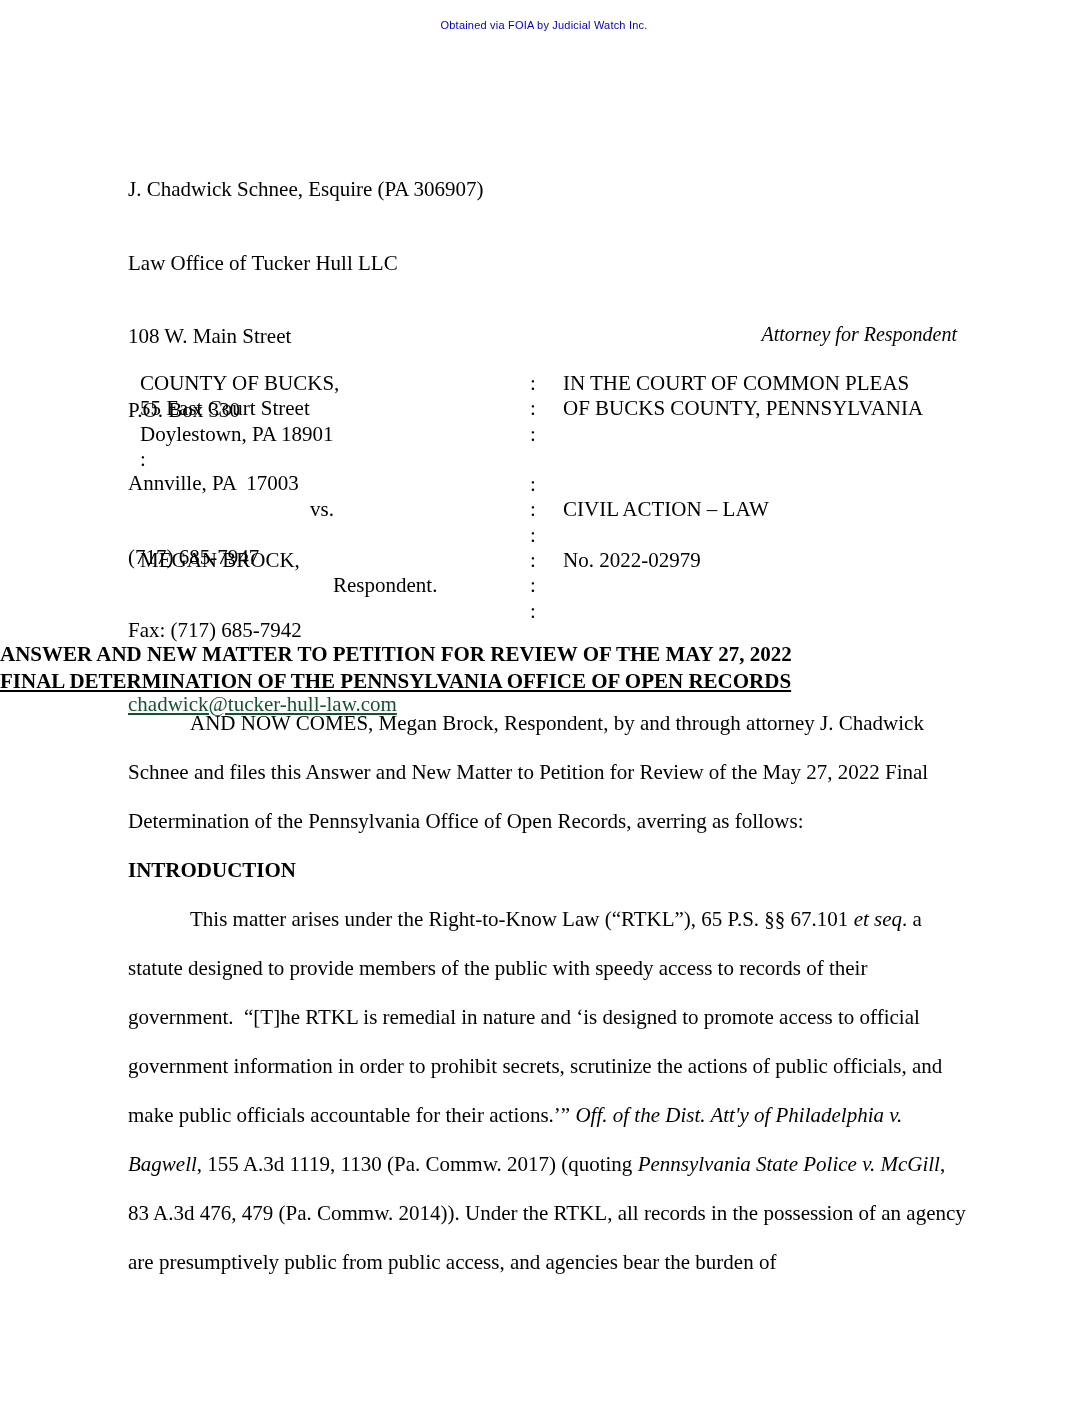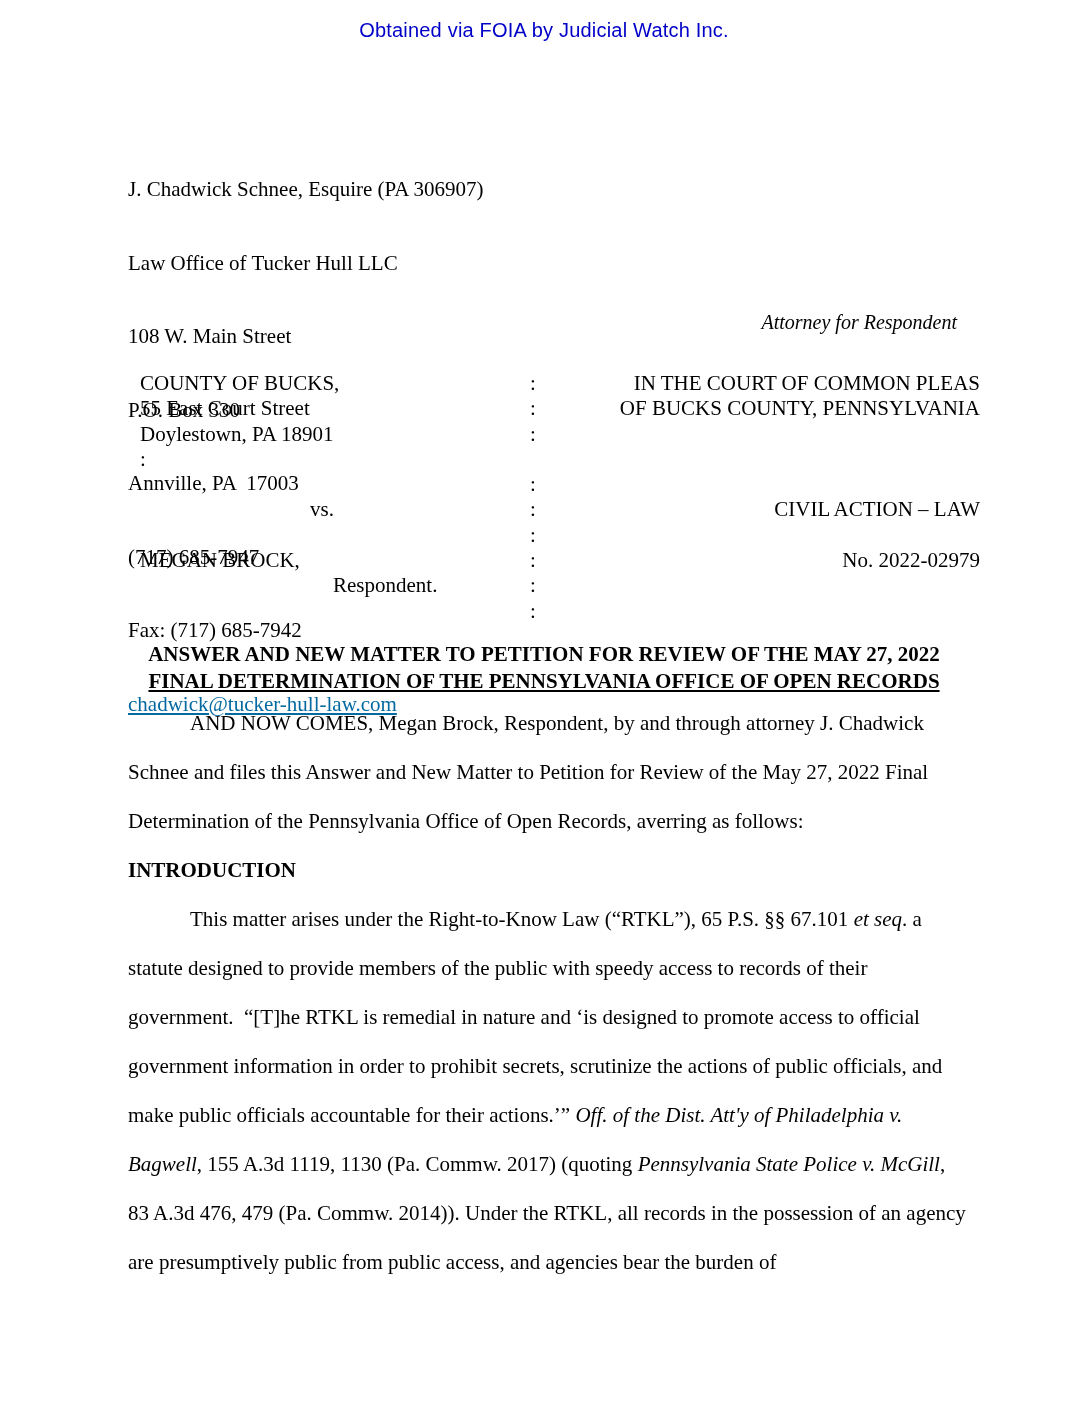--- a/index.html
+++ b/index.html
@@ -12,40 +12,40 @@
     color: #000000;
     font-family: "Liberation Serif", serif;
     overflow: hidden;
   }
   .banner {
     position: absolute;
     top: 19px; left: 0;
     width: 100%;
     text-align: center;
     font-family: "Liberation Sans", sans-serif;
-    font-size: 20px;
+    font-size: 11px;
     letter-spacing: 0.2px;
     color: #0000c8;
   }
   .attorney-block {
     position: absolute;
     top: 128px; left: 128px;
     font-size: 21px;
     line-height: 24.5px;
     white-space: pre-wrap;
   }
   .email-link {
-    color: #0369a1;
+    color: #14532d;
     text-decoration: underline;
     cursor: pointer;
     display: inline-block;
   }
   .role-note {
     position: absolute;
-    top: 311px; right: 131px;
+    top: 323px; right: 131px;
     font-style: italic;
     font-size: 20px;
     margin-left: 28px;
   }
   .caption {
     position: absolute;
     top: 371px; left: 140px;
     width: 840px;
     font-size: 21px;
   }
@@ -53,26 +53,25 @@
     display: grid;
     grid-template-columns: 390px 33px auto;
     line-height: 25.3px;
     min-height: 25.3px;
     font-family: Liberation Serif, serif;
   }
   .cap-left  { white-space: pre-wrap; }
   .cap-left.cap-ind { padding-left: 193px; }
   .cap-left.cap-vs  { padding-left: 170px; }
   .cap-sep   { text-align: left; }
-  .cap-right { white-space: pre-wrap; text-align: right; }
+  .cap-right { white-space: pre-wrap; }
   .doc-title {
     position: absolute;
     top: 641px; left: 0;
     width: 100%;
-    text-align: center;
     font-weight: bold;
     font-size: 21px;
     line-height: 26.5px;
   }
   .doc-title .u { text-decoration: underline; }
   .body-text {
     position: absolute;
     top: 699px; left: 128px;
     width: 838px;
     font-size: 21px;

